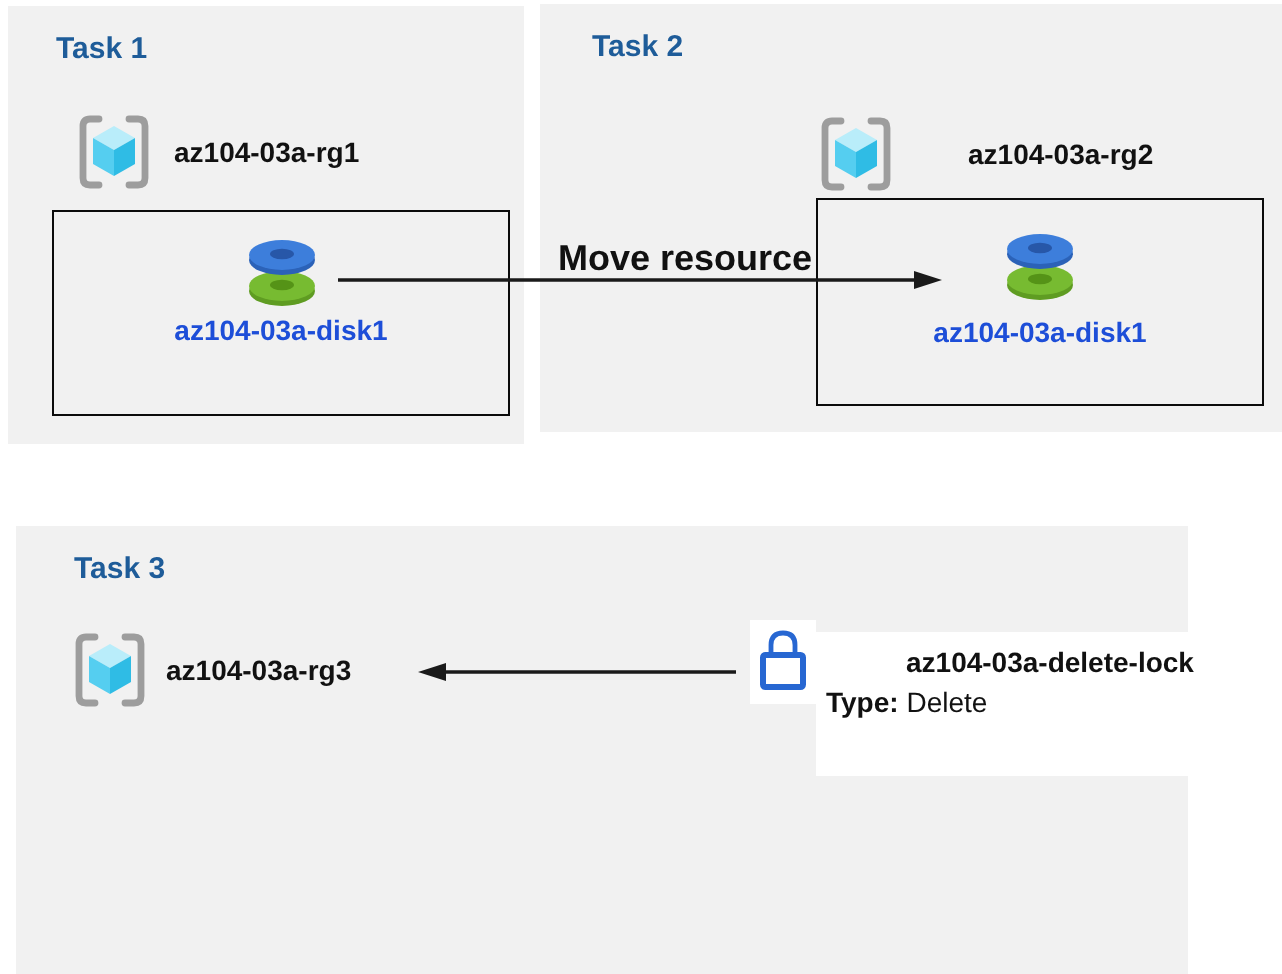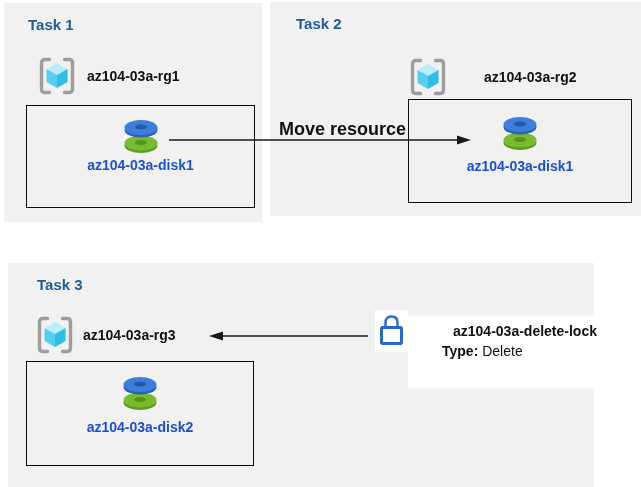--- a/index.html
+++ b/index.html
@@ -16,21 +16,21 @@
   .disk-icon{position:absolute;width:38px;height:38px;left:50%;transform:translateX(-50%);}
   .res-label{position:absolute;left:0;width:100%;text-align:center;font-size:14px;font-weight:bold;color:#1d4ed8;white-space:nowrap;}
   .arrow-svg{position:absolute;overflow:visible;}
   .arrow-line{stroke:var(--arrow_color,#1a1a1a);stroke-width:1.7;}
   .arrow-head{fill:var(--arrow_color,#1a1a1a);}
   .move-label{position:absolute;font-size:18px;font-weight:bold;color:#111;white-space:nowrap;}
   .lock-text-panel{position:absolute;background:#ffffff;}
   .lock-square{position:absolute;width:33px;height:42px;background:#ffffff;}
   .lock-name{position:absolute;font-size:14px;font-weight:bold;color:#111;white-space:nowrap;margin-left:40px;}
   .lock-type{position:absolute;font-size:14px;color:#111;white-space:nowrap;}
-  .lock-type .b{font-weight:bold;margin-left:29px;}
+  .lock-type .b{font-weight:bold;}
 </style>
 </head>
 <body>
 
 <div class="panel" style="left:4px;top:3px;width:258px;height:219px;">
   <div class="task-title" style="left:24px;top:13px;">Task 1</div>
 
   <div class="icon-40" style="left:33px;top:53px;">
     <svg width="40" height="40" viewBox="0 0 40 40">
       <path d="M12.5 3.5 H8 Q4.5 3.5 4.5 7 V33 Q4.5 36.5 8 36.5 H12.5" fill="none" stroke="var(--bracket_gray)" stroke-width="3.4" stroke-linecap="round"></path>
@@ -99,33 +99,20 @@
     <svg width="40" height="40" viewBox="0 0 40 40">
       <path d="M12.5 3.5 H8 Q4.5 3.5 4.5 7 V33 Q4.5 36.5 8 36.5 H12.5" fill="none" stroke="var(--bracket_gray)" stroke-width="3.4" stroke-linecap="round"></path>
       <path d="M27.5 3.5 H32 Q35.5 3.5 35.5 7 V33 Q35.5 36.5 32 36.5 H27.5" fill="none" stroke="var(--bracket_gray)" stroke-width="3.4" stroke-linecap="round"></path>
       <polygon points="20,7 30.5,13 20,19 9.5,13" fill="var(--cube_top)"></polygon>
       <polygon points="9.5,13 20,19 20,32 9.5,26" fill="var(--cube_left)"></polygon>
       <polygon points="30.5,13 30.5,26 20,32 20,19" fill="var(--cube_right)"></polygon>
     </svg>
   </div>
   <div class="rg-label" style="left:75px;top:52px;">az104-03a-rg3</div>
 
-  <div class="inner-box" style="left:18px;top:98px;width:228px;height:105px;">
-    <div class="disk-icon" style="top:12px;">
-      <svg width="38" height="38" viewBox="0 0 38 38">
-        <ellipse cx="19" cy="28.5" rx="16.5" ry="7.5" fill="var(--disk_green_side)"></ellipse>
-        <ellipse cx="19" cy="26" rx="16.5" ry="7.5" fill="var(--disk_green_face)"></ellipse>
-        <ellipse cx="19" cy="25.5" rx="6" ry="2.6" fill="var(--disk_green_hole)"></ellipse>
-        <ellipse cx="19" cy="13" rx="16.5" ry="7.5" fill="var(--disk_blue_side)"></ellipse>
-        <ellipse cx="19" cy="10.5" rx="16.5" ry="7.5" fill="var(--disk_blue_face)"></ellipse>
-        <ellipse cx="19" cy="10" rx="6" ry="2.6" fill="var(--disk_blue_hole)"></ellipse>
-      </svg>
-    </div>
-    <div class="res-label" style="top:57px;">az104-03a-disk2</div>
-  </div>
 
   <div class="lock-text-panel" style="left:400px;top:53px;width:190px;height:72px;"></div>
   <div class="lock-square" style="left:367px;top:47px;">
     <svg width="33" height="42" viewBox="0 0 33 42">
       <path d="M10.5 19 V12.5 Q10.5 6.5 16.5 6.5 Q22.5 6.5 22.5 12.5 V19" fill="none" stroke="var(--lock_blue)" stroke-width="2.4"></path>
       <rect x="6.5" y="17.5" width="20" height="16" rx="1.2" fill="#ffffff" stroke="var(--lock_blue)" stroke-width="3"></rect>
     </svg>
   </div>
   <div class="lock-name" style="left:405px;top:60px;">az104-03a-delete-lock</div>
   <div class="lock-type" style="left:405px;top:80px;">

